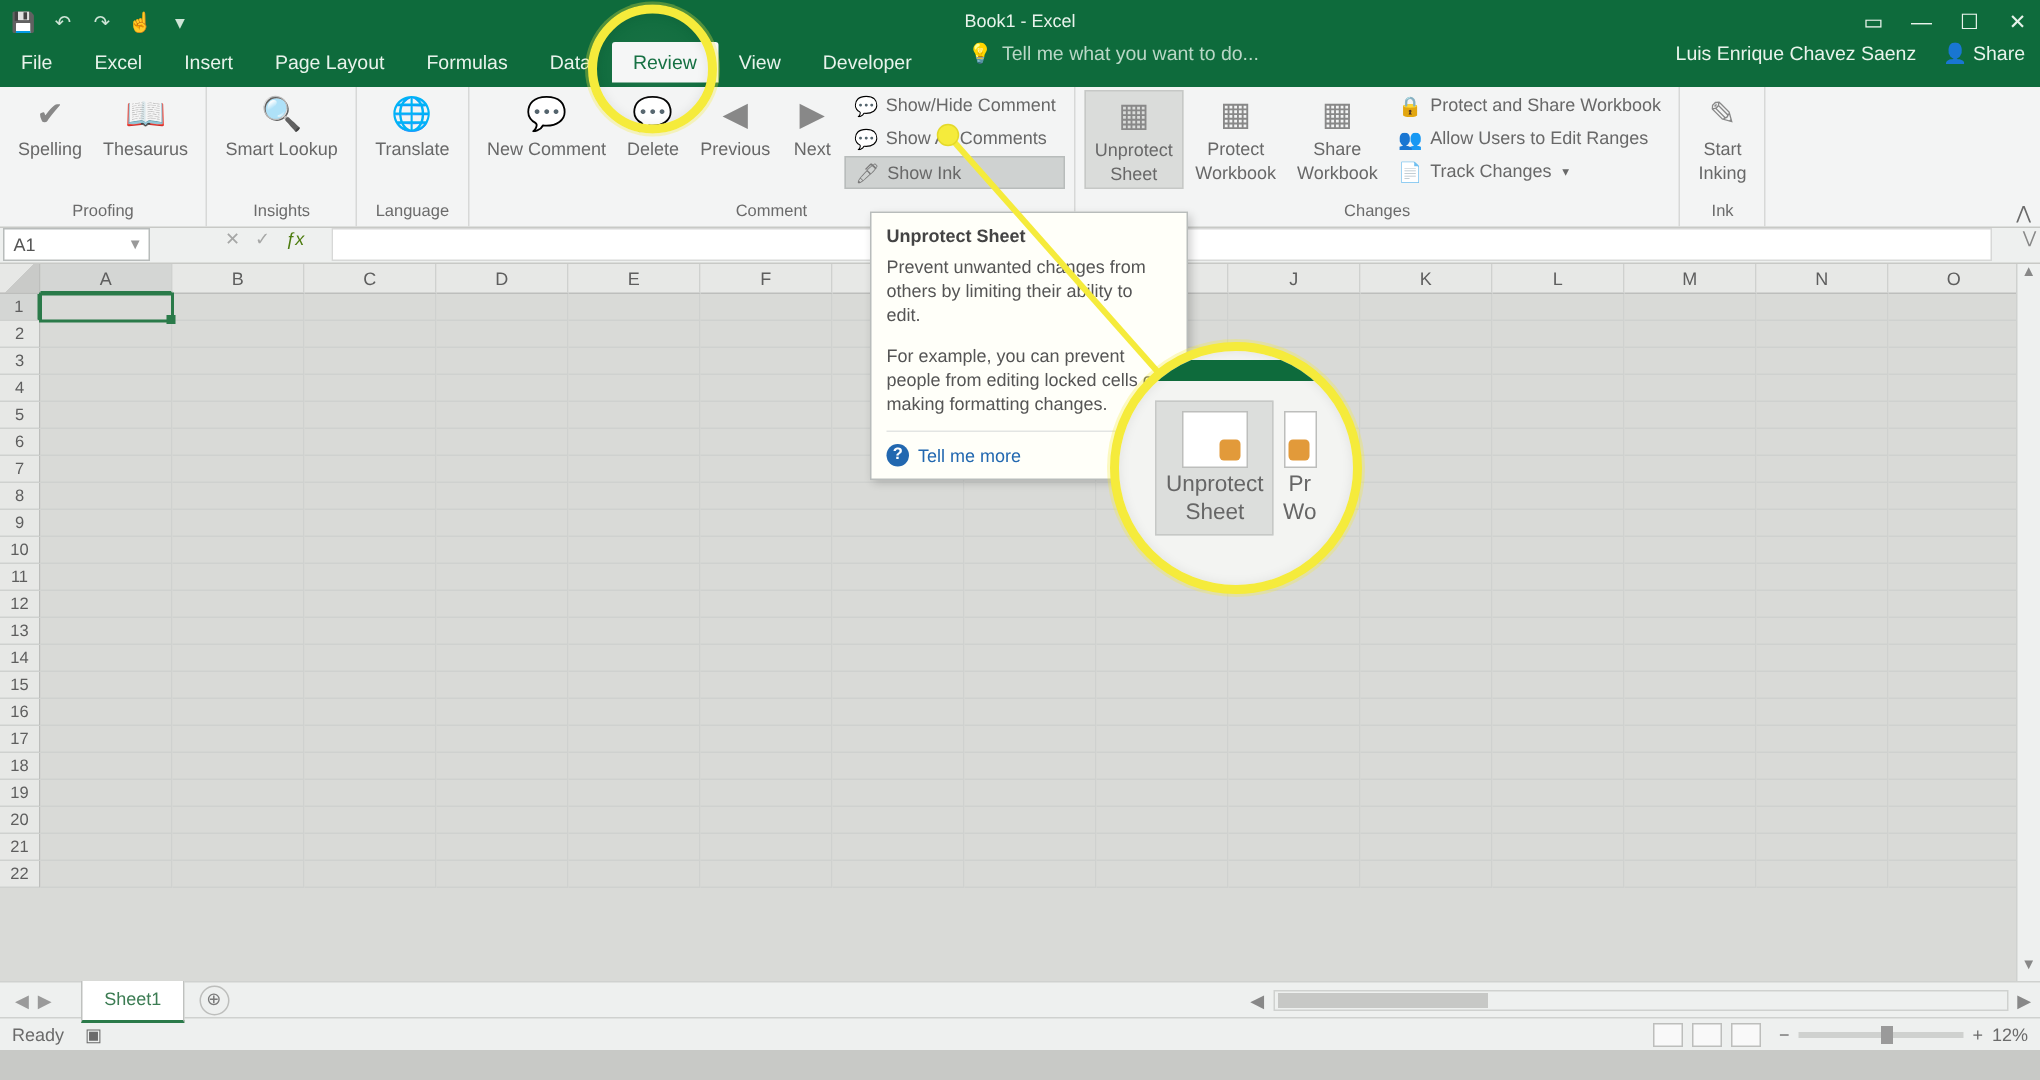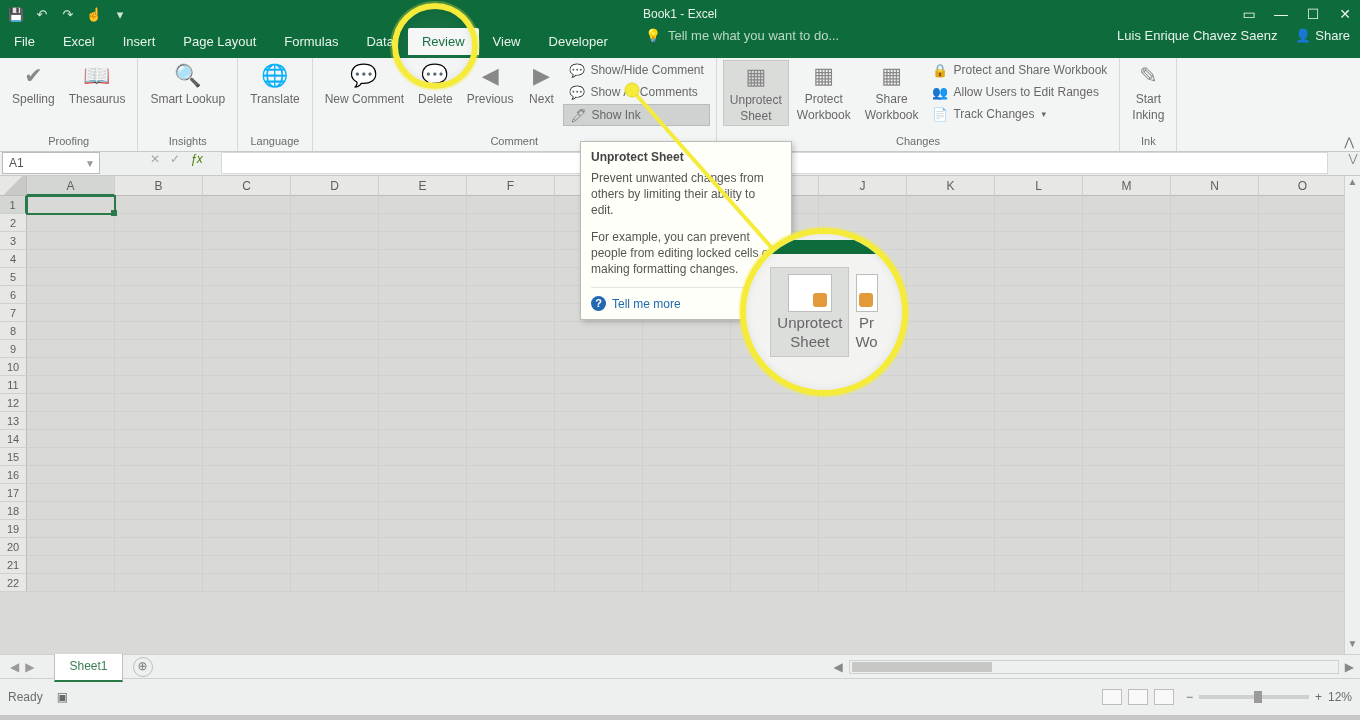--- a/index.html
+++ b/index.html
@@ -62,21 +62,21 @@
 
 .sheettabs { height: 24px; background: #eef0ef; display: flex; align-items: center; border-top: 1px solid #cfd1cf; font-size: 12px; }
 .stnav { display: flex; gap: 6px; padding: 0 10px; color: #9a9a9a; }
 .stab { padding: 7px 14px; border: 1px solid #bfc1bf; background: #fff; color: #3c7c53; border-bottom: 2px solid #2a7a49; margin-left: 10px; }
 .addsheet { margin-left: 10px; width: 20px; height: 20px; border: 1px solid #bdbebc; border-radius: 50%; text-align: center; line-height: 17px; color: #7a7a7a; }
 .hscroll { flex: 1; display: flex; justify-content: flex-end; padding-right: 6px; gap: 2px; color: #888; }
 .hscroll .track { width: 490px; height: 14px; background: #eef0ef; border: 1px solid #cfd1cf; margin: 0 4px; position: relative; }
 .hscroll .thumb { position: absolute; left: 2px; top: 1px; height: 10px; width: 140px; background: #c7c8c6; }
 
 
-.status { height: 37px; background: #eef0ef; display: flex; align-items: center; font-size: 12px; color: #6b6b6b; border-top: 1px solid #cfd1cf; padding: 0 8px; }
+.status { height: 22px; background: #eef0ef; display: flex; align-items: center; font-size: 12px; color: #6b6b6b; border-top: 1px solid #cfd1cf; padding: 0 8px; }
 .status .spacer { flex: 1; }
 .viewbtns { display: flex; gap: 6px; }
 .viewbtn { width: 20px; height: 16px; border: 1px solid #bdbebc; background: #f9f9f9; }
 .zoom { display: flex; align-items: center; gap: 6px; margin-left: 12px; }
 .zslider { width: 110px; height: 4px; background: #cfd1cf; position: relative; }
 .zslider .zh { position: absolute; left: 50%; top: -4px; width: 8px; height: 12px; background: #9a9a9a; }
 
 
 .tooltip { position: absolute; left: 580px; top: 141px; width: 212px; background: #fffff9; border: 1px solid #b8bcbb; box-shadow: 2px 2px 6px rgba(0,0,0,.2); padding: 8px 10px; font-size: 12px; color: #555; }
 .tooltip h4 { font-size: 12px; color: #444; margin-bottom: 6px; font-weight: 600; }

